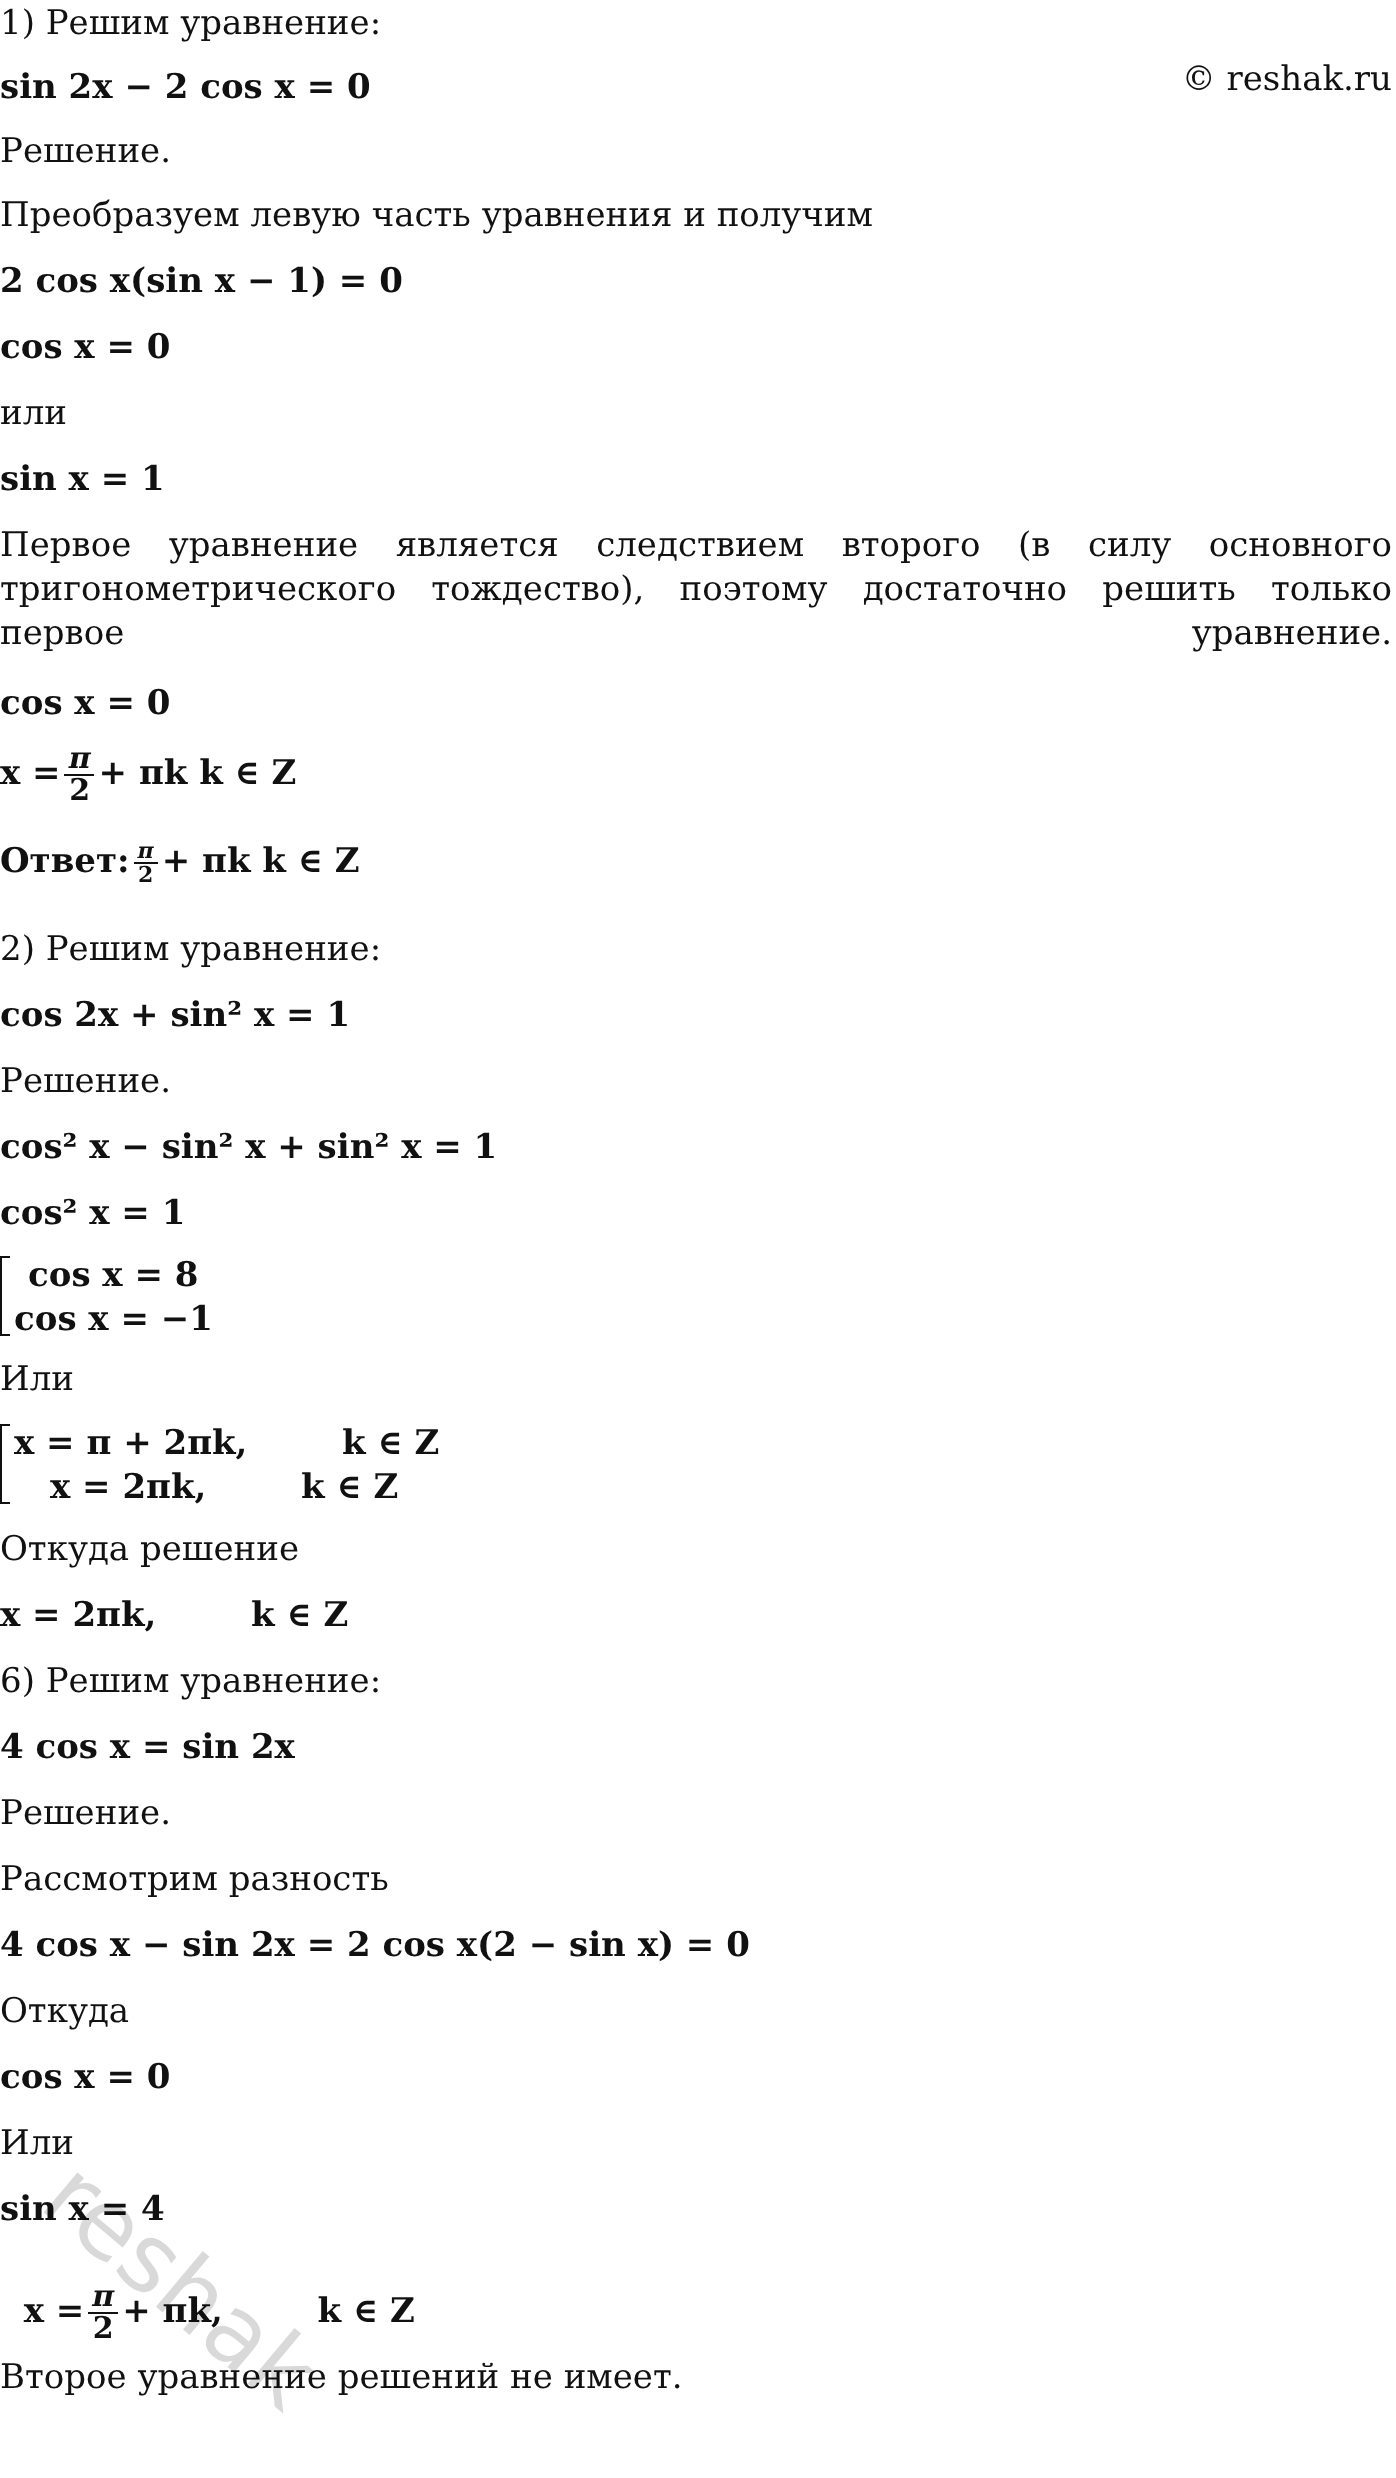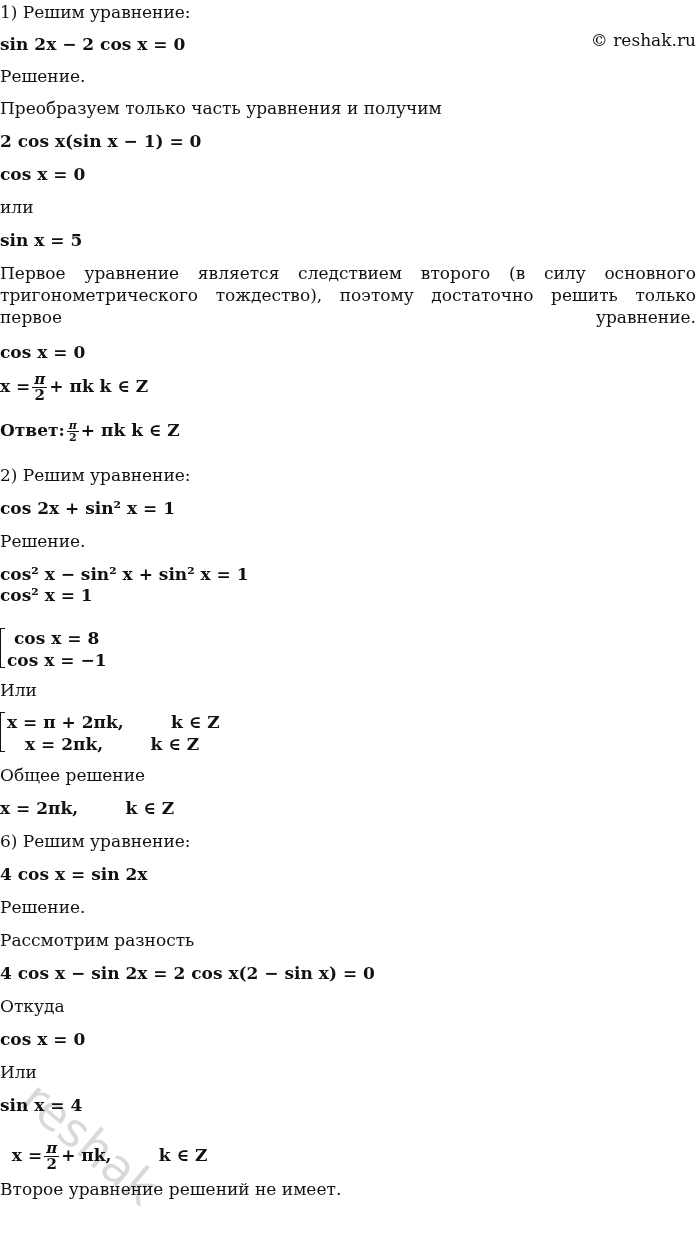--- a/index.html
+++ b/index.html
@@ -17,53 +17,53 @@
   .wm{position:absolute;left:10px;top:1115px;font-size:48px;color:rgba(0,0,0,0.15);transform:rotate(40deg);font-family:"DejaVu Sans",sans-serif;}
 </style>
 </head>
 <body>
 
 <div class="copy">© reshak.ru</div>
 
 <div class="ln" style="top:2px">1) Решим уравнение:</div>
 <div class="ln m" style="top:34px">sin 2x − 2 cos x = 0</div>
 <div class="ln" style="top:66px">Решение.</div>
-<div class="ln" style="top:98px">Преобразуем только часть уравнения и получим</div>
+<div class="ln" style="top:98px">Преобразуем левую часть уравнения и получим</div>
 <div class="ln m" style="top:131px">2 cos x(sin x − 1) = 0</div>
 <div class="ln m" style="top:164px">cos x = 0</div>
 <div class="ln" style="top:197px">или</div>
-<div class="ln m" style="top:230px">sin x = 5</div>
+<div class="ln m" style="top:230px">sin x = 1</div>
 <div class="ln just" style="top:262px;line-height:22px">Первое уравнение является следствием  второго (в силу основного тригонометрического тождество), поэтому достаточно решить только первое уравнение.</div>
 <div class="ln m" style="top:342px">cos x = 0</div>
 <div class="ln m" style="top:372px;line-height:1">
   <span>x =</span><span class="frac">
       <span class="n">π</span>
       <span class="d">2</span>
     </span><span>+ πk k ∈ Z</span>
 </div>
 <div class="ln m" style="top:420px;line-height:1">
   <span>Ответ:</span><span class="frac sm">
       <span class="n">π</span>
       <span class="d">2</span>
     </span><span>+ πk k ∈ Z</span>
 </div>
 
 <div class="ln" style="top:465px">2) Решим уравнение:</div>
 <div class="ln m" style="top:498px">cos 2x + sin² x = 1</div>
 <div class="ln" style="top:531px">Решение.</div>
 <div class="ln m" style="top:564px">cos² x − sin² x + sin² x = 1</div>
-<div class="ln m" style="top:585px">cos² x = 1</div>
+<div class="ln m" style="top:597px">cos² x = 1</div>
 <div class="bracket" style="top:628px;height:38px"></div>
 <div class="ln m" style="top:628px;left:14px">cos x = 8</div>
 <div class="ln m" style="top:650px;left:7px">cos x = −1</div>
 <div class="ln" style="top:680px">Или</div>
 <div class="bracket" style="top:712px;height:38px"></div>
 <div class="ln m" style="top:712px;left:7px;white-space:pre">x = π + 2πk,        k ∈ Z</div>
 <div class="ln m" style="top:734px;left:25px;white-space:pre">x = 2πk,        k ∈ Z</div>
-<div class="ln" style="top:765px">Общее решение</div>
+<div class="ln" style="top:765px">Откуда решение</div>
 <div class="ln m" style="top:798px;white-space:pre">x = 2πk,        k ∈ Z</div>
 
 <div class="ln" style="top:831px">6) Решим уравнение:</div>
 <div class="ln m" style="top:864px">4 cos x = sin 2x</div>
 <div class="ln" style="top:897px">Решение.</div>
 <div class="ln" style="top:930px">Рассмотрим разность</div>
 <div class="ln m" style="top:963px">4 cos x − sin 2x = 2 cos x(2 − sin x) = 0</div>
 <div class="ln" style="top:996px">Откуда</div>
 <div class="ln m" style="top:1029px">cos x = 0</div>
 <div class="ln" style="top:1062px">Или</div>

